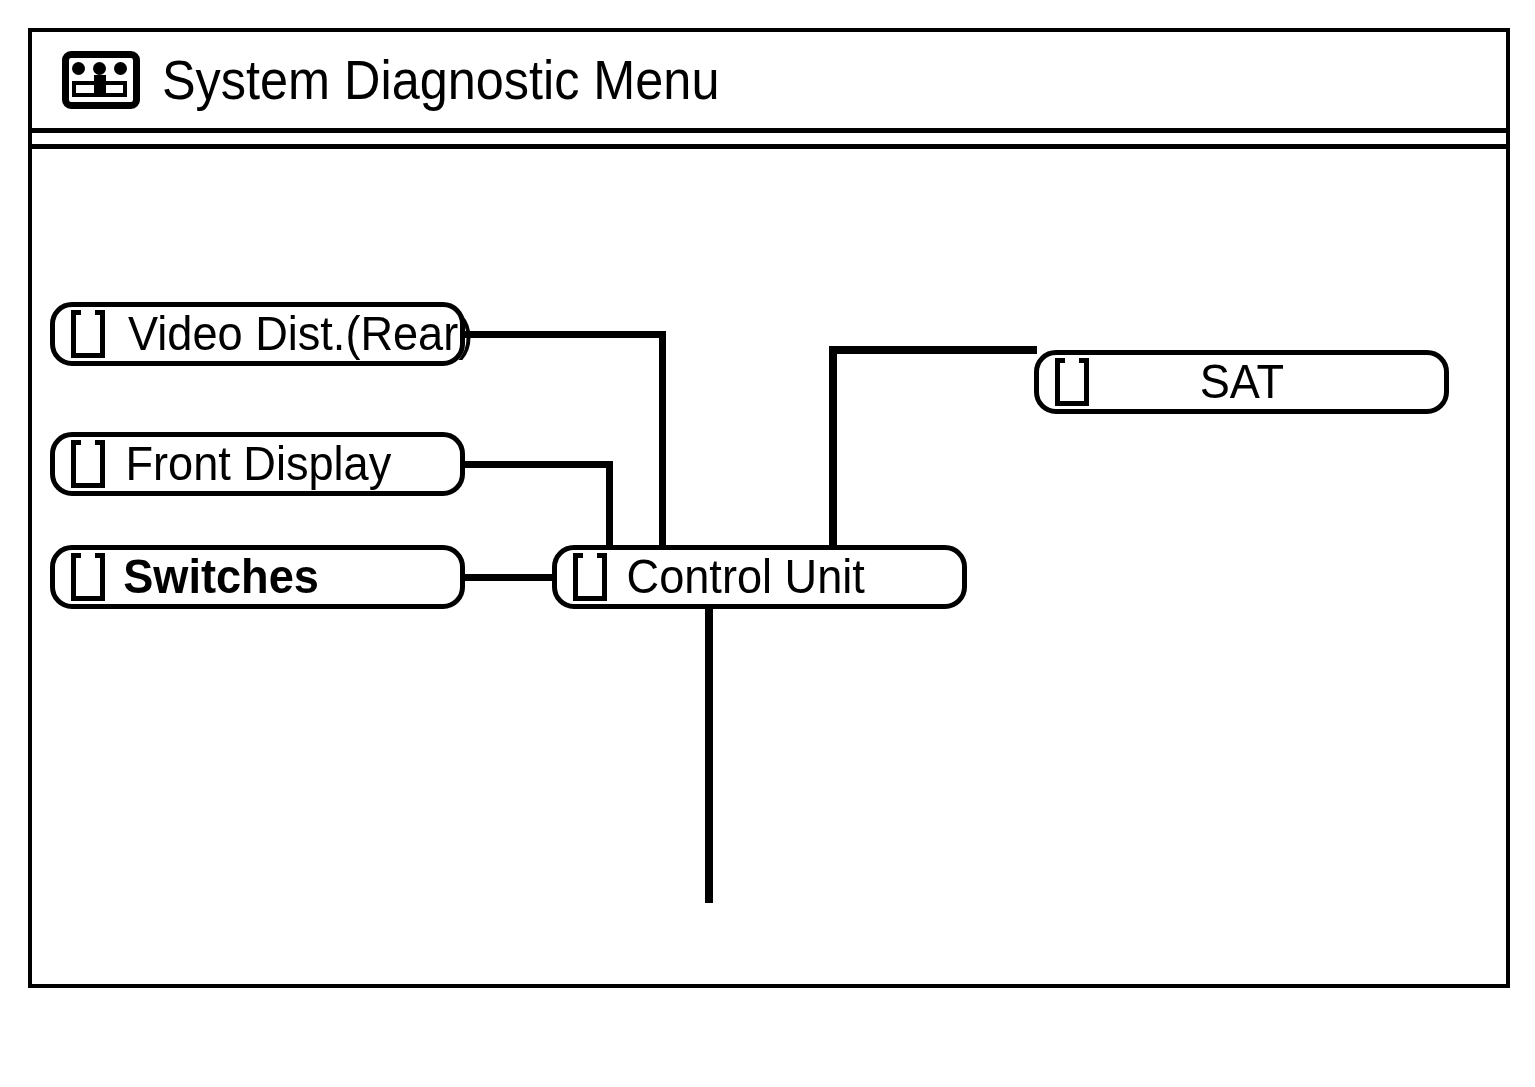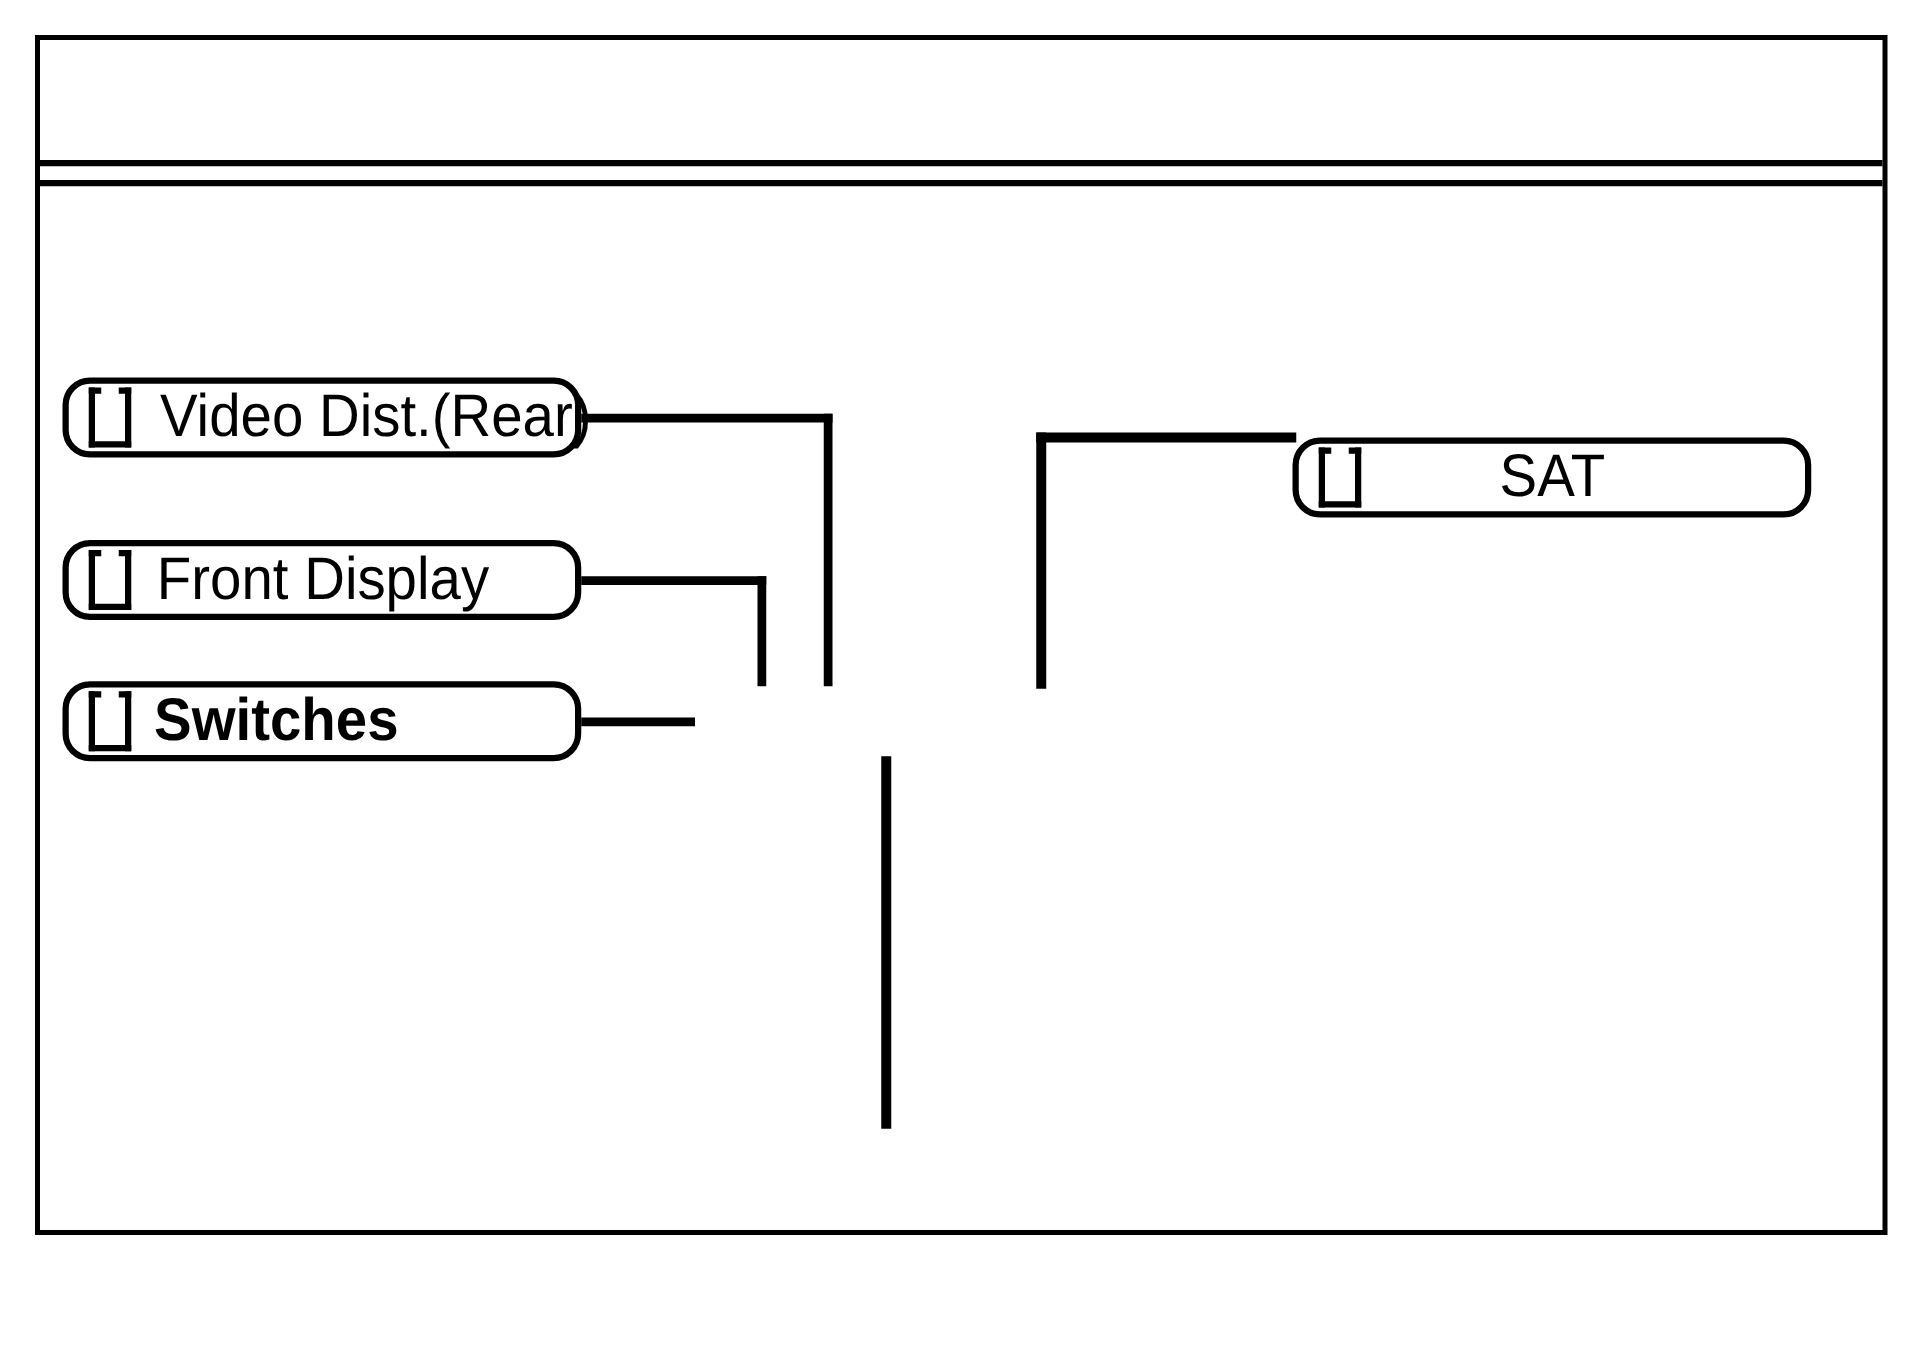--- a/index.html
+++ b/index.html
@@ -197,20 +197,31 @@
   
   #conn-bthf-v   { left: 673px; top: 455px; width: 8px;   height: 298px; }
 </style>
 </head>
 <body>
 
 <div id="screen">
 
   <div class="window-frame">
 
+    <div class="title-bar">
+      <div class="menu-icon">
+        <div class="frame-outer"></div>
+        <div class="dot d1"></div>
+        <div class="dot d2"></div>
+        <div class="dot d3"></div>
+        <div class="bar-box"></div>
+        <div class="bar-stub"></div>
+      </div>
+      <div class="title-text">System Diagnostic Menu</div>
+    </div>
 
     <div class="sep sep-top"></div>
     <div class="sep sep-bottom"></div>
 
     <div class="canvas">
 
       <div class="conn" id="conn-video-h"></div>
       <div class="conn" id="conn-video-v"></div>
       <div class="conn" id="conn-front-h"></div>
       <div class="conn" id="conn-front-v"></div>
@@ -245,20 +256,30 @@
         <span class="node-icon">
           <i class="ni-left"></i>
             <i class="ni-right"></i>
             <i class="ni-bottom"></i>
             <i class="ni-tl"></i>
             <i class="ni-tr"></i>
         </span>
         <span class="node-label">Switches</span>
       </div>
 
+      <div class="node left-text" id="node-control">
+        <span class="node-icon">
+          <i class="ni-left"></i>
+            <i class="ni-right"></i>
+            <i class="ni-bottom"></i>
+            <i class="ni-tl"></i>
+            <i class="ni-tr"></i>
+        </span>
+        <span class="node-label">Control Unit</span>
+      </div>
 
       <div class="node center-text" id="node-sat">
         <span class="node-icon">
           <i class="ni-left"></i>
             <i class="ni-right"></i>
             <i class="ni-bottom"></i>
             <i class="ni-tl"></i>
             <i class="ni-tr"></i>
         </span>
         <span class="node-label">SAT</span>

